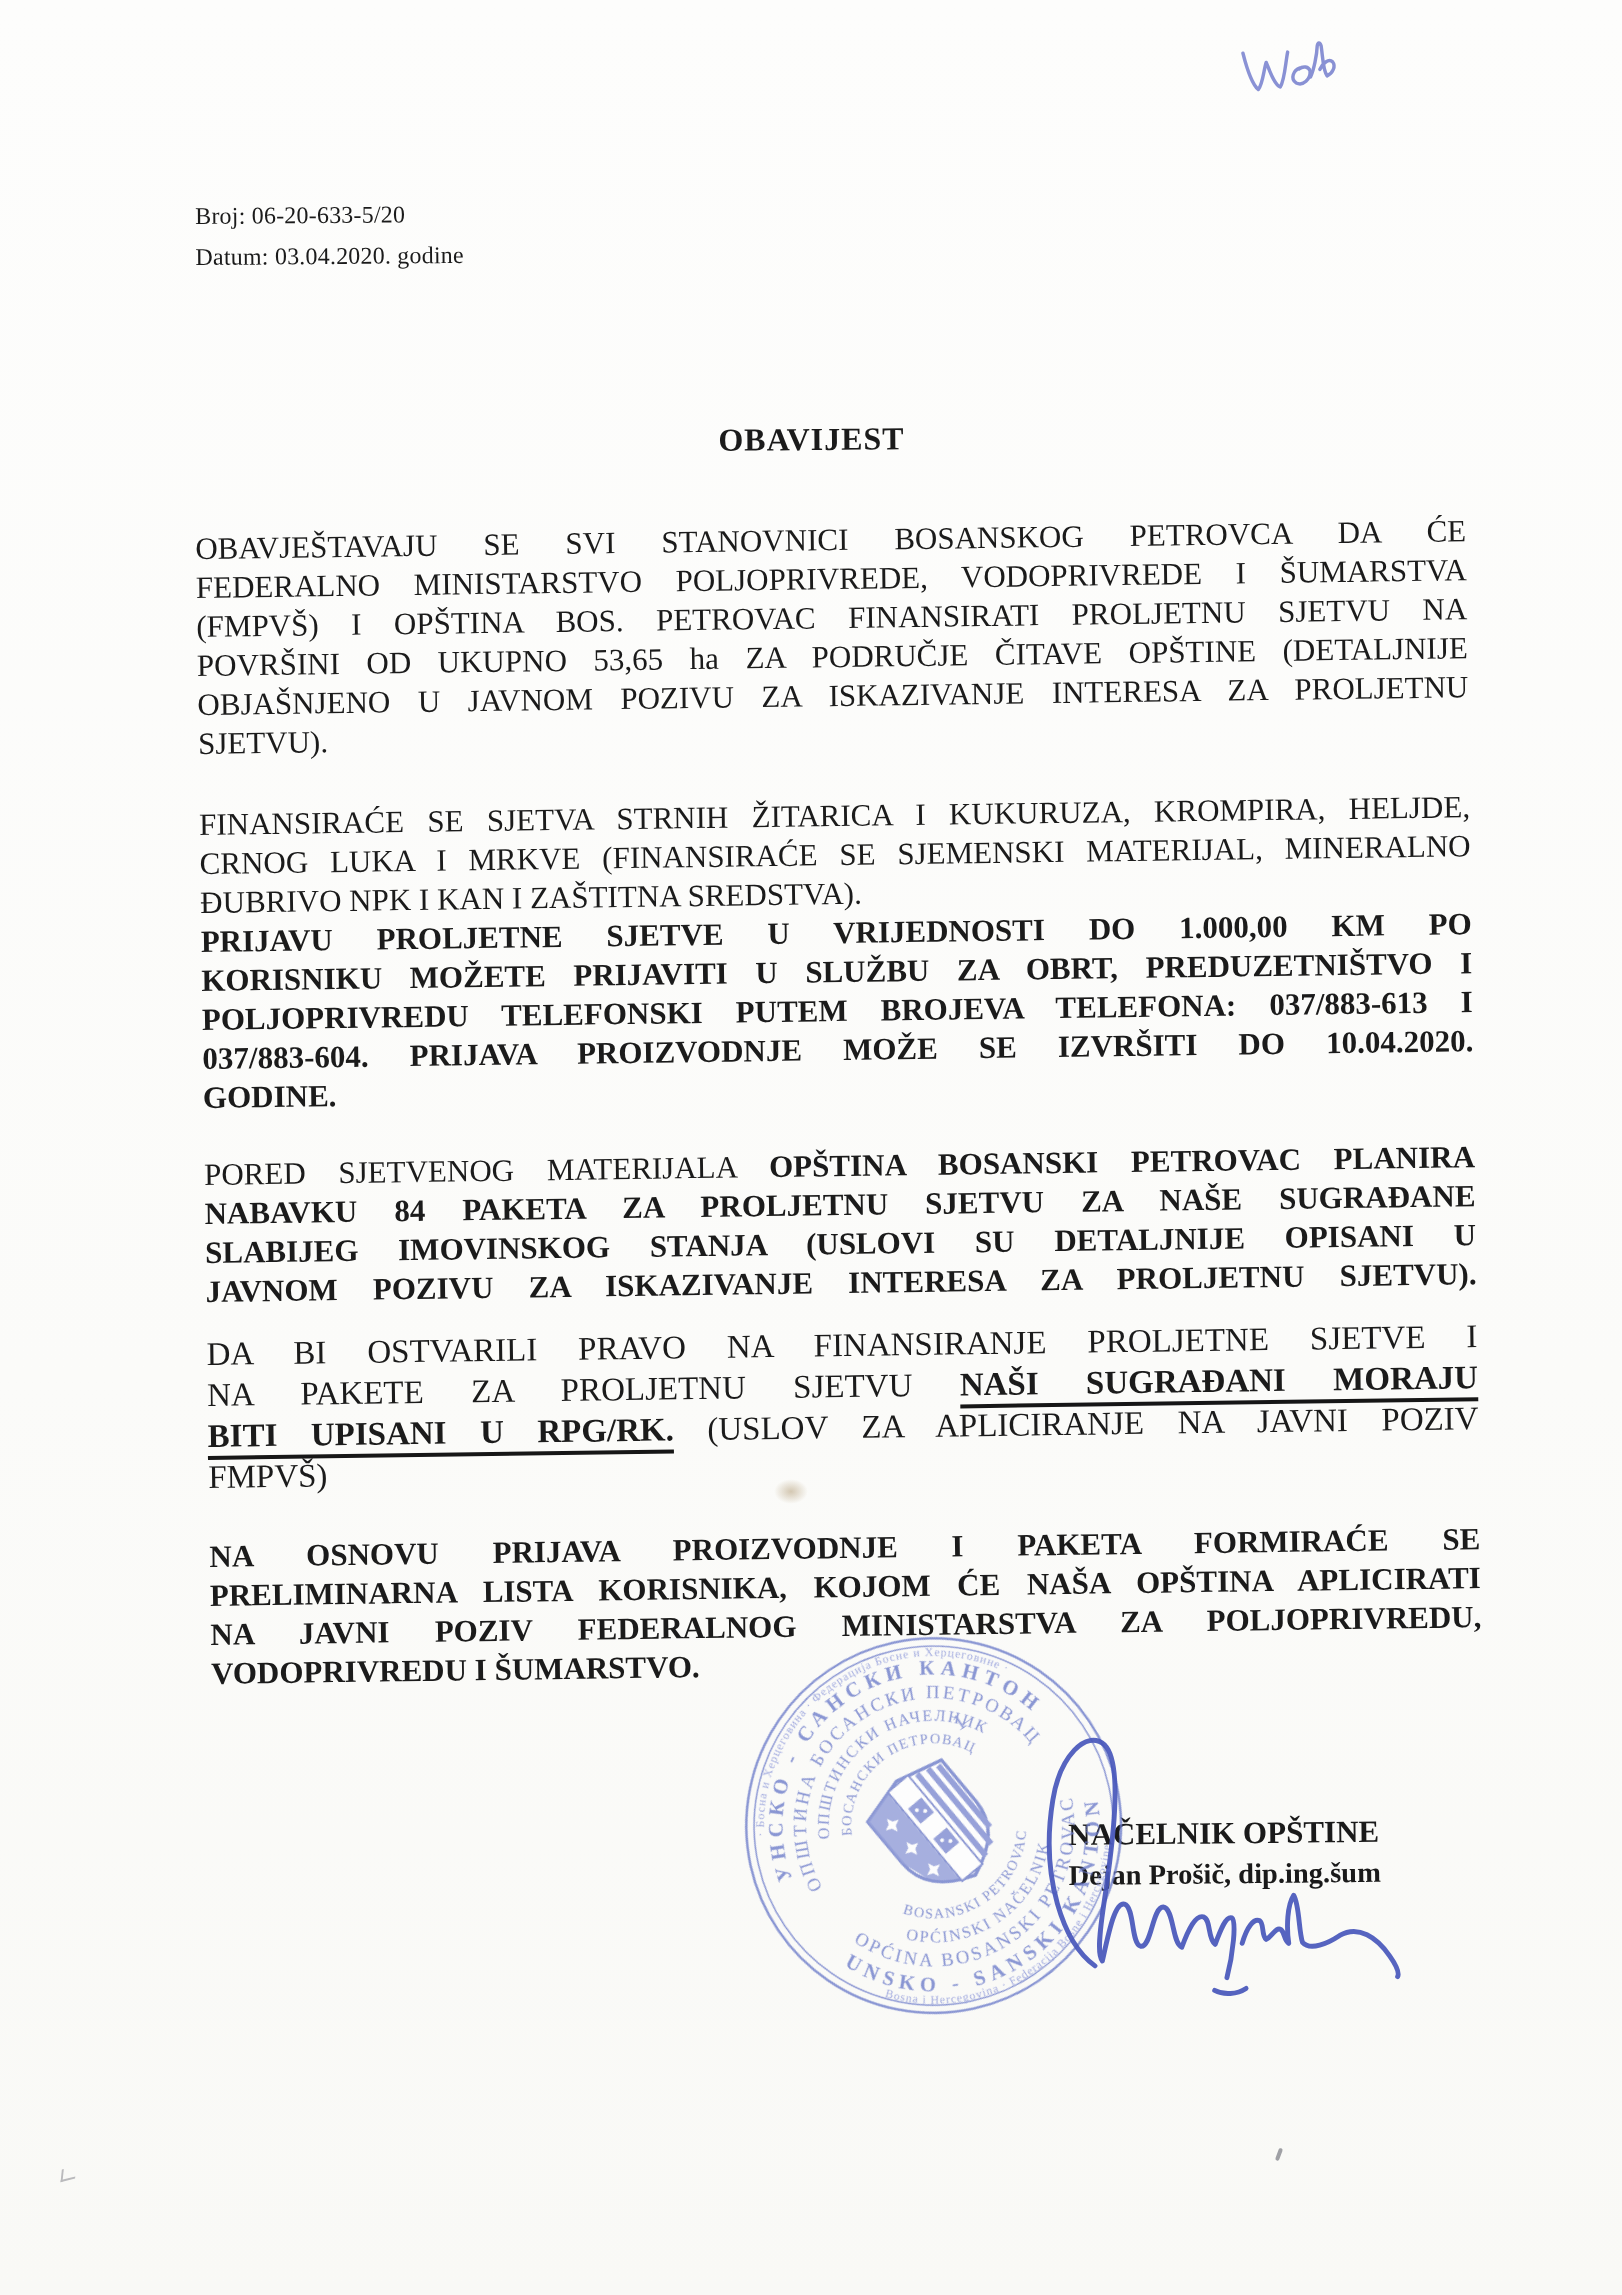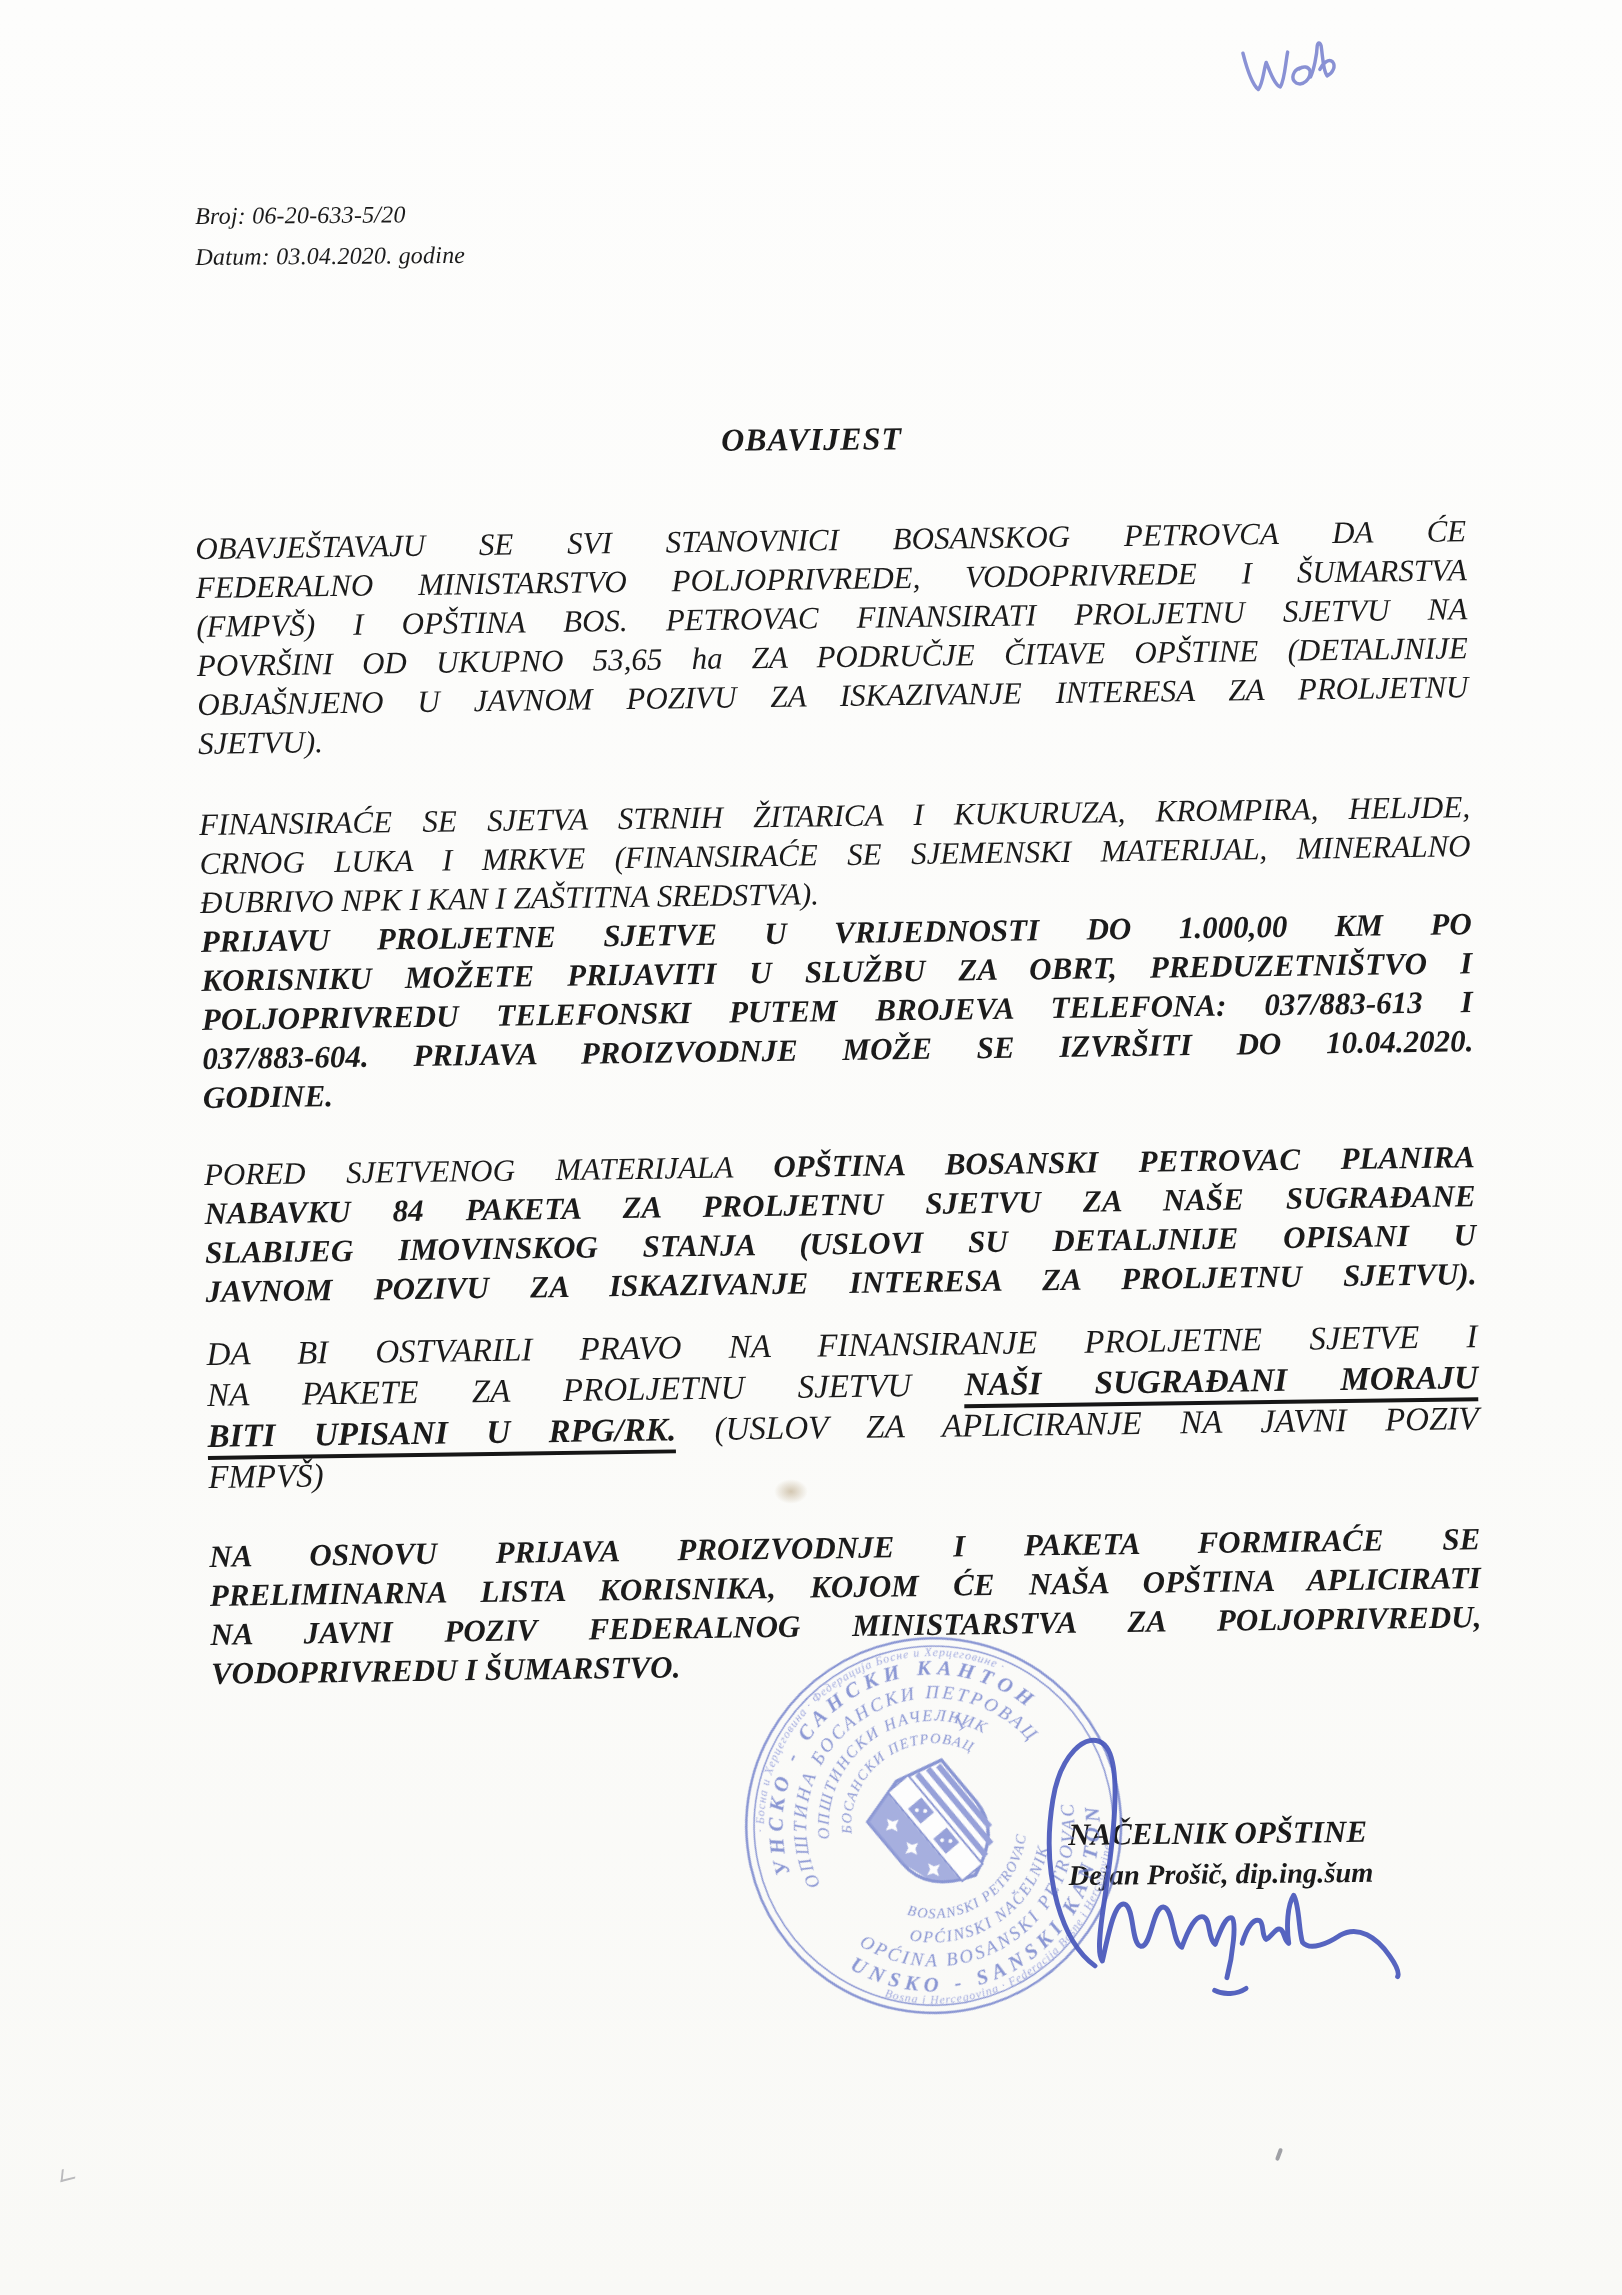--- a/index.html
+++ b/index.html
@@ -2,21 +2,21 @@
 <html style="font-size:7.8px"><head>
 <meta charset="utf-8">
 <style>
   html,body{margin:0;padding:0;}
   body{
     width:1623px;height:2295px;position:relative;overflow:hidden;
     background:#fbfbf9;
     font-family:"Liberation Serif","DejaVu Serif",serif;
     color:#1b1b1b;
   }
-  .page{position:absolute;inset:0;background:linear-gradient(180deg,#fdfdfc 0%,#fbfbf9 60%,#f9f9f6 100%);font-style:italic;}
+  .page{position:absolute;inset:0;background:linear-gradient(180deg,#fdfdfc 0%,#fbfbf9 60%,#f9f9f6 100%);}
   .header{
     position:absolute;left:195px;top:196px;
     font-size:24px;line-height:41px;letter-spacing:0.2px;
     transform:rotate(-0.45deg);transform-origin:0 0;
   }
   .title{
     position:absolute;left:0;top:421px;width:1623px;text-align:center;
     font-weight:700;font-size:32px;letter-spacing:1px;
     transform:rotate(-0.5deg);
   }

